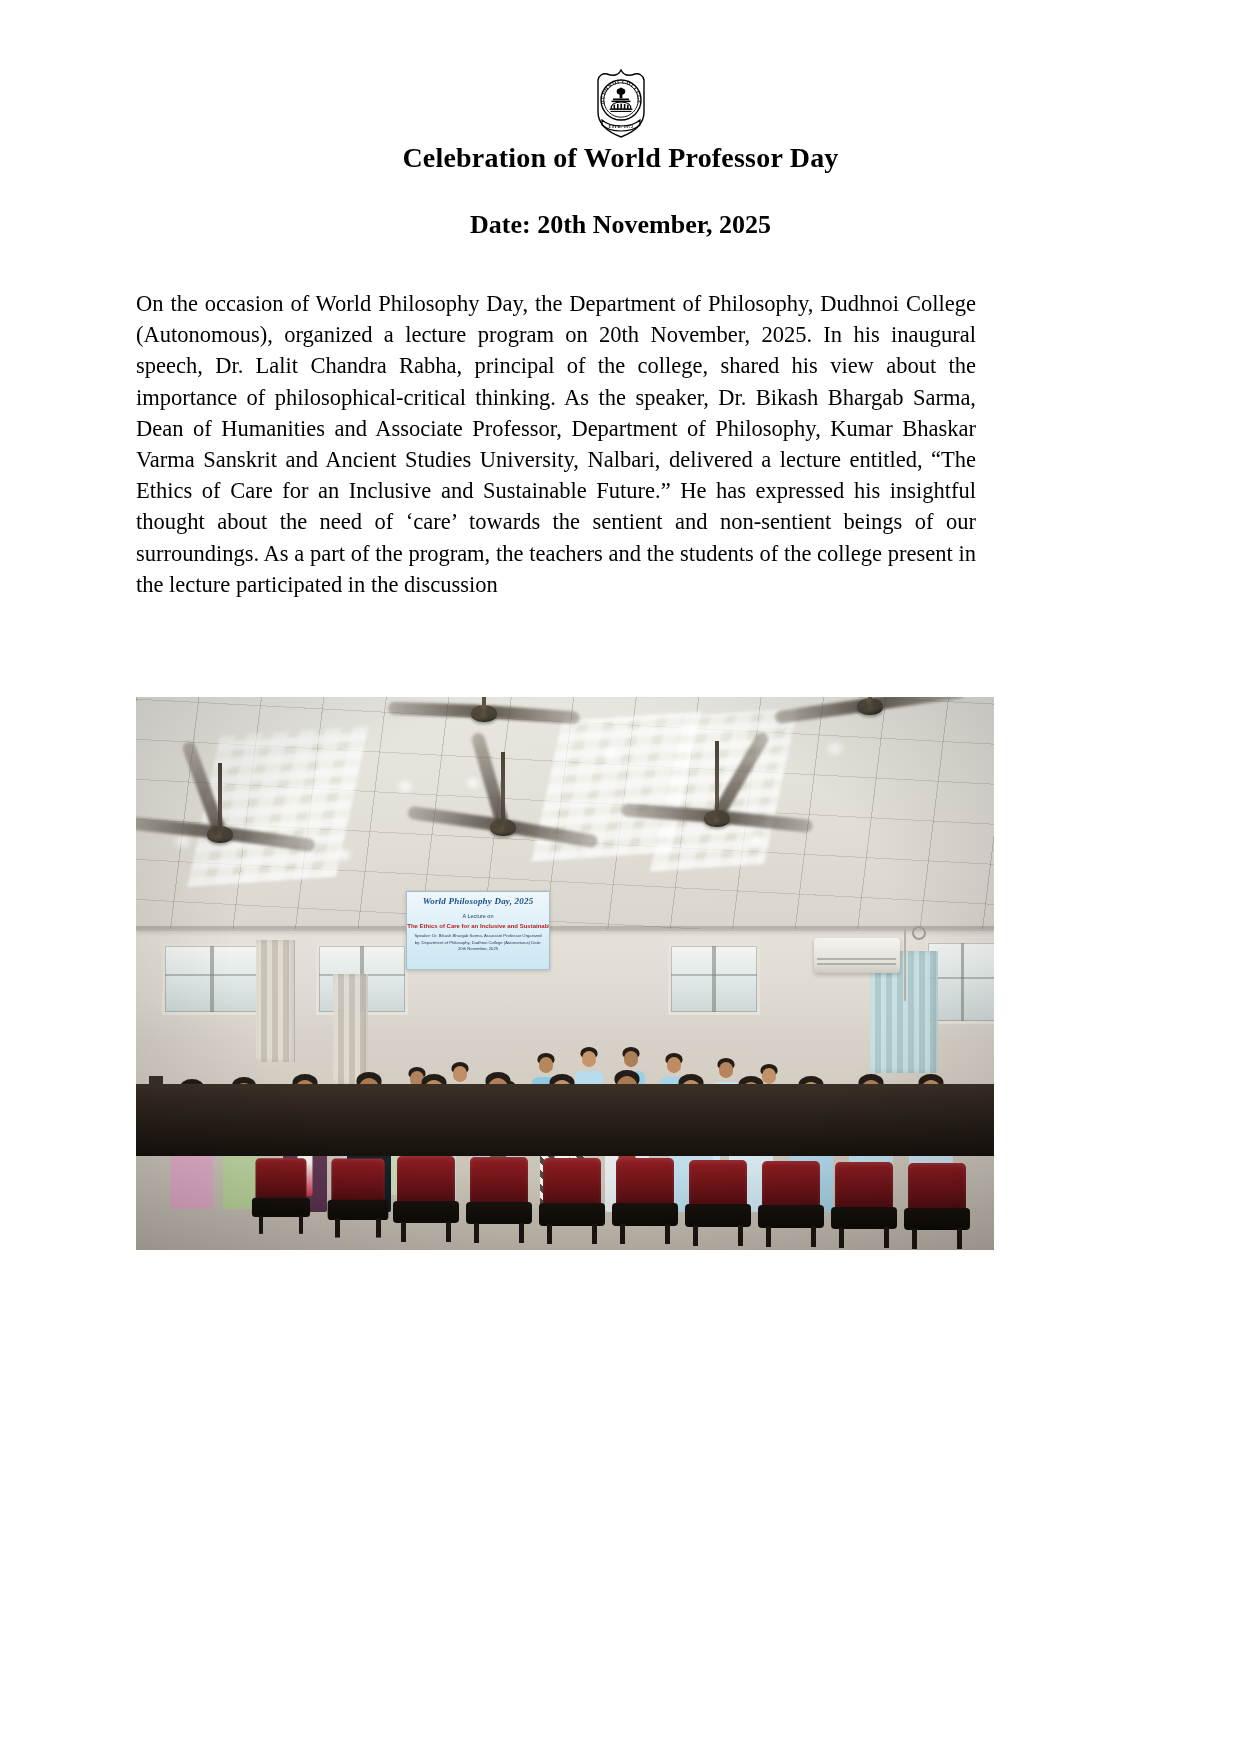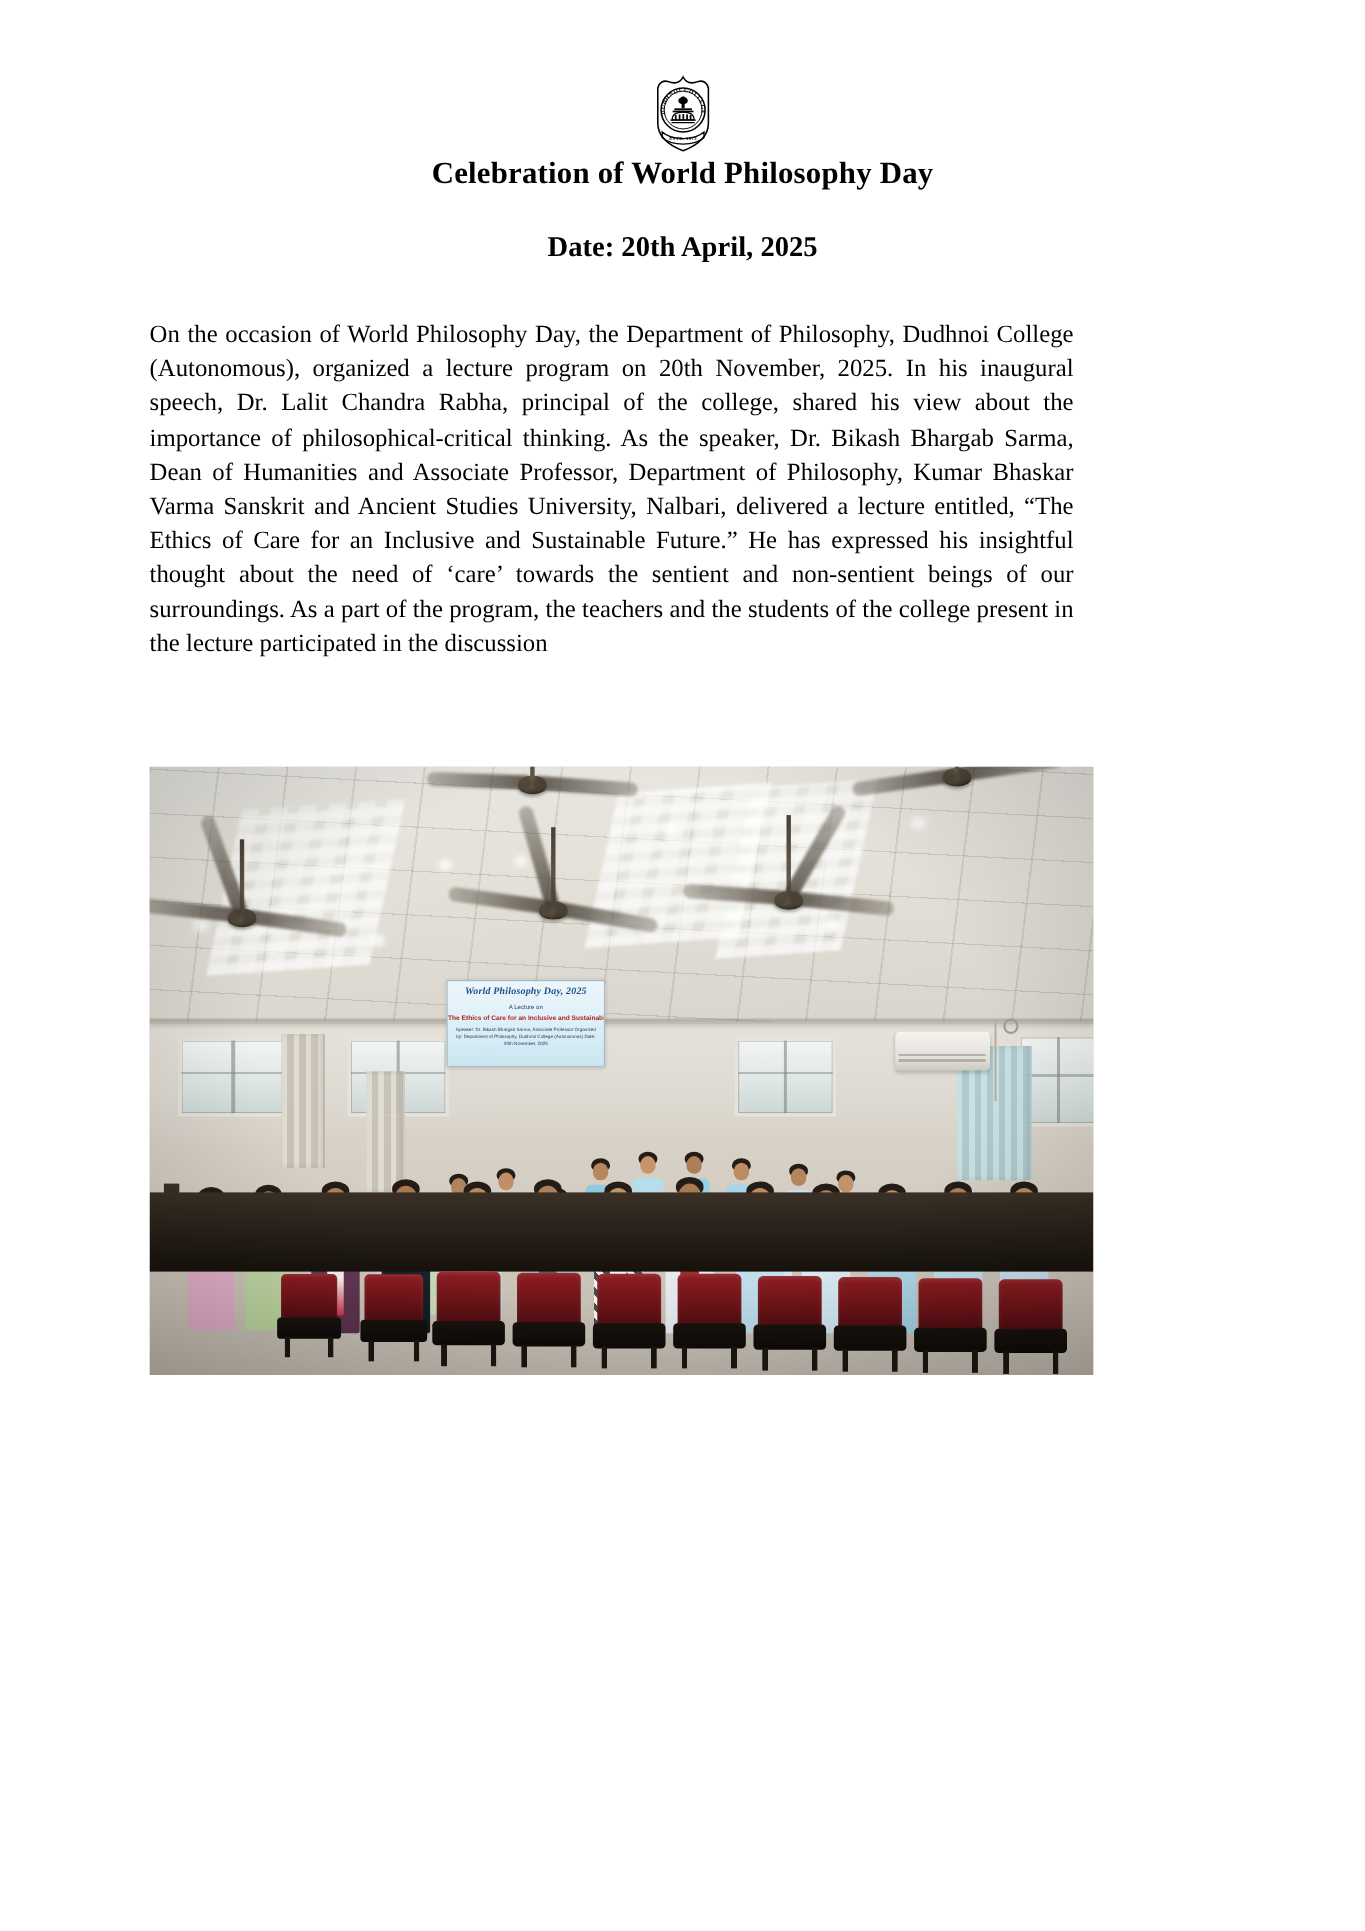--- a/index.html
+++ b/index.html
@@ -345,22 +345,22 @@
       </g>
 
       <g fill="none" stroke="#000" stroke-width="1.2">
         <path d="M13 52 C22 60 42 60 51 52 L51 57 C42 65 22 65 13 57 Z"></path>
       </g>
       <text x="32" y="59.6" font-family="Liberation Serif, serif" font-size="4.3" font-weight="bold" fill="#000" text-anchor="middle" letter-spacing="0.3">ESTD. 1972</text>
     </svg>
   </div>
 
   <div class="heading-block">
-    <h1 class="doc-title">Celebration of World Philosophy Day</h1>
-    <h2 class="doc-date">Date: 20th April, 2025</h2>
+    <h1 class="doc-title">Celebration of World Professor Day</h1>
+    <h2 class="doc-date">Date: 20th November, 2025</h2>
   </div>
 
   <div class="body-block">
     <p class="body-para">On the occasion of World Philosophy Day, the Department of Philosophy, Dudhnoi College (Autonomous), organized a lecture program on 20th November, 2025. In his inaugural speech, Dr. Lalit Chandra Rabha, principal of the college, shared his view about the importance of philosophical-critical thinking. As the speaker, Dr. Bikash Bhargab Sarma, Dean of Humanities and Associate Professor, Department of Philosophy, Kumar Bhaskar Varma Sanskrit and Ancient Studies University, Nalbari, delivered a lecture entitled, “The Ethics of Care for an Inclusive and Sustainable Future.” He has expressed his insightful thought about the need of ‘care’ towards the sentient and non-sentient beings of our surroundings. As a part of the program, the teachers and the students of the college present in the lecture participated in the discussion</p>
   </div>
 
   <div class="photo-frame">
     <div class="photo">
 
       <div class="ceiling">

